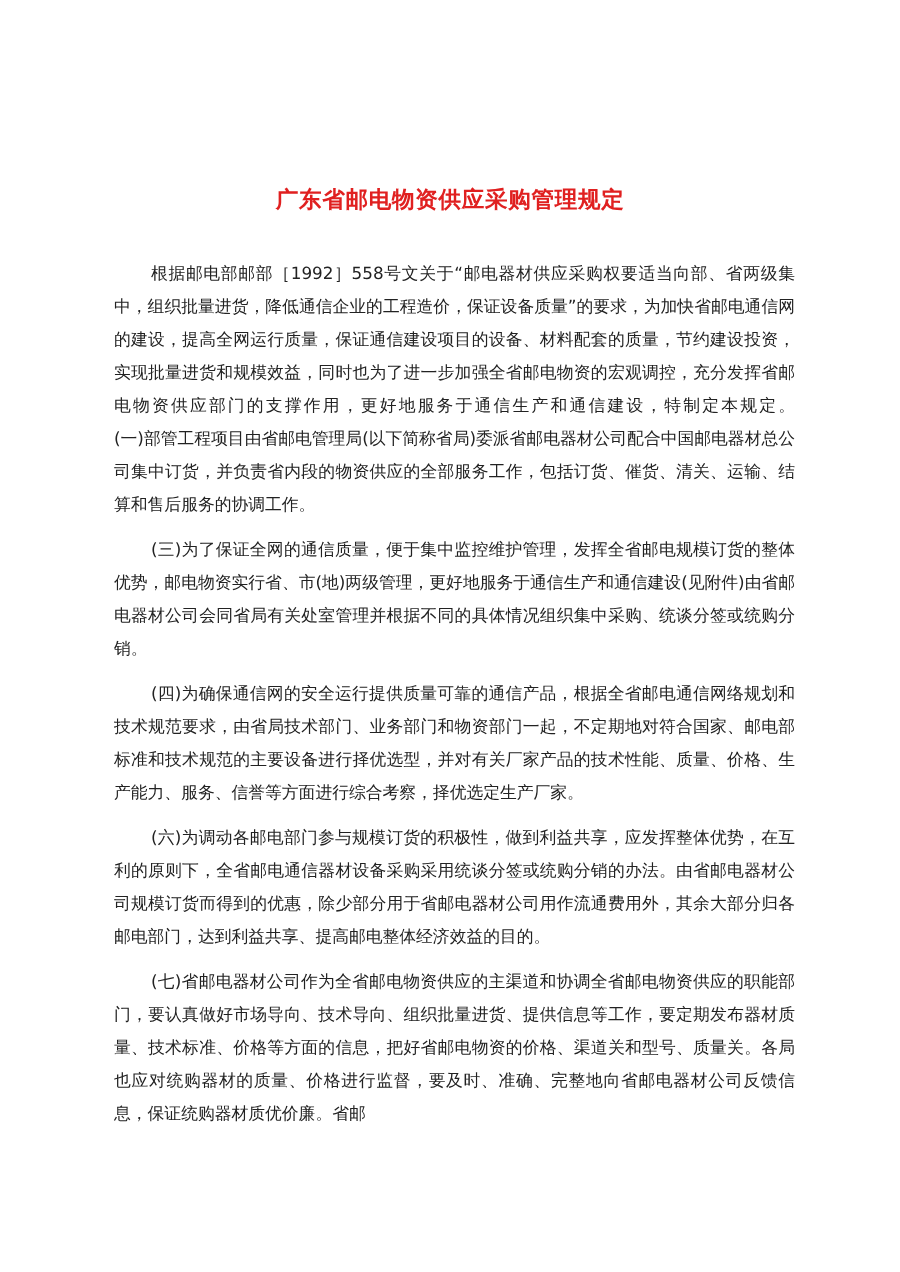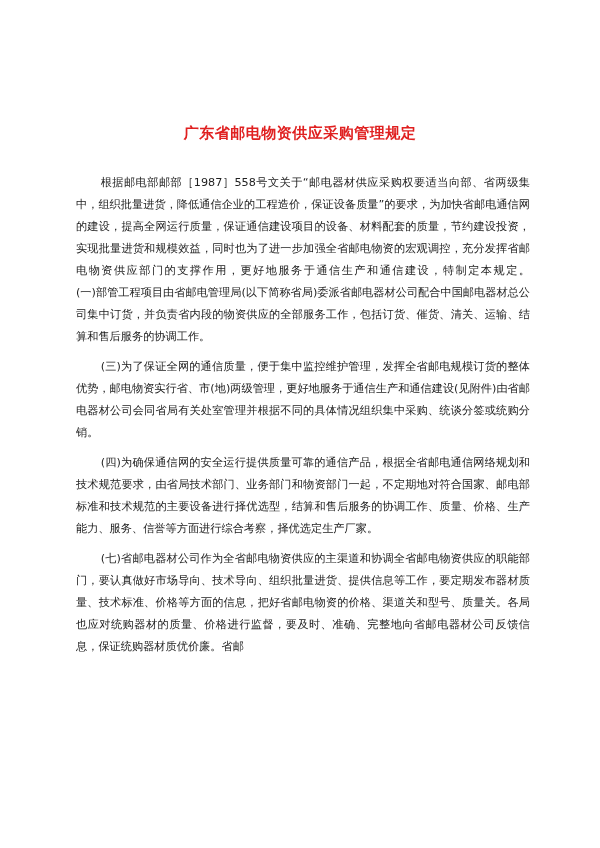--- a/index.html
+++ b/index.html
@@ -50,18 +50,19 @@
       text-indent: 2.2em;
       word-break: break-all;
     }
   </style>
 </head>
 <body>
 
 <div class="page">
   <div class="doc-title">广东省邮电物资供应采购管理规定</div>
   <div class="body">
-    <p class="para">根据邮电部邮部［1987］558号文关于“邮电器材供应采购权要适当向部、省两级集中，组织批量进货，降低通信企业的工程造价，保证设备质量”的要求，为加快省邮电通信网的建设，提高全网运行质量，保证通信建设项目的设备、材料配套的质量，节约建设投资，实现批量进货和规模效益，同时也为了进一步加强全省邮电物资的宏观调控，充分发挥省邮电物资供应部门的支撑作用，更好地服务于通信生产和通信建设，特制定本规定。　　　(一)部管工程项目由省邮电管理局(以下简称省局)委派省邮电器材公司配合中国邮电器材总公司集中订货，并负责省内段的物资供应的全部服务工作，包括订货、催货、清关、运输、结算和售后服务的协调工作。</p>
+    <p class="para">根据邮电部邮部［1992］558号文关于“邮电器材供应采购权要适当向部、省两级集中，组织批量进货，降低通信企业的工程造价，保证设备质量”的要求，为加快省邮电通信网的建设，提高全网运行质量，保证通信建设项目的设备、材料配套的质量，节约建设投资，实现批量进货和规模效益，同时也为了进一步加强全省邮电物资的宏观调控，充分发挥省邮电物资供应部门的支撑作用，更好地服务于通信生产和通信建设，特制定本规定。　　　(一)部管工程项目由省邮电管理局(以下简称省局)委派省邮电器材公司配合中国邮电器材总公司集中订货，并负责省内段的物资供应的全部服务工作，包括订货、催货、清关、运输、结算和售后服务的协调工作。</p>
     <p class="para">(三)为了保证全网的通信质量，便于集中监控维护管理，发挥全省邮电规模订货的整体优势，邮电物资实行省、市(地)两级管理，更好地服务于通信生产和通信建设(见附件)由省邮电器材公司会同省局有关处室管理并根据不同的具体情况组织集中采购、统谈分签或统购分销。</p>
-    <p class="para">(四)为确保通信网的安全运行提供质量可靠的通信产品，根据全省邮电通信网络规划和技术规范要求，由省局技术部门、业务部门和物资部门一起，不定期地对符合国家、邮电部标准和技术规范的主要设备进行择优选型，结算和售后服务的协调工作、质量、价格、生产能力、服务、信誉等方面进行综合考察，择优选定生产厂家。</p>
+    <p class="para">(四)为确保通信网的安全运行提供质量可靠的通信产品，根据全省邮电通信网络规划和技术规范要求，由省局技术部门、业务部门和物资部门一起，不定期地对符合国家、邮电部标准和技术规范的主要设备进行择优选型，并对有关厂家产品的技术性能、质量、价格、生产能力、服务、信誉等方面进行综合考察，择优选定生产厂家。</p>
+    <p class="para">(六)为调动各邮电部门参与规模订货的积极性，做到利益共享，应发挥整体优势，在互利的原则下，全省邮电通信器材设备采购采用统谈分签或统购分销的办法。由省邮电器材公司规模订货而得到的优惠，除少部分用于省邮电器材公司用作流通费用外，其余大部分归各邮电部门，达到利益共享、提高邮电整体经济效益的目的。</p>
     <p class="para">(七)省邮电器材公司作为全省邮电物资供应的主渠道和协调全省邮电物资供应的职能部门，要认真做好市场导向、技术导向、组织批量进货、提供信息等工作，要定期发布器材质量、技术标准、价格等方面的信息，把好省邮电物资的价格、渠道关和型号、质量关。各局也应对统购器材的质量、价格进行监督，要及时、准确、完整地向省邮电器材公司反馈信息，保证统购器材质优价廉。省邮</p>
   </div>
 </div>
 
 </body></html>

